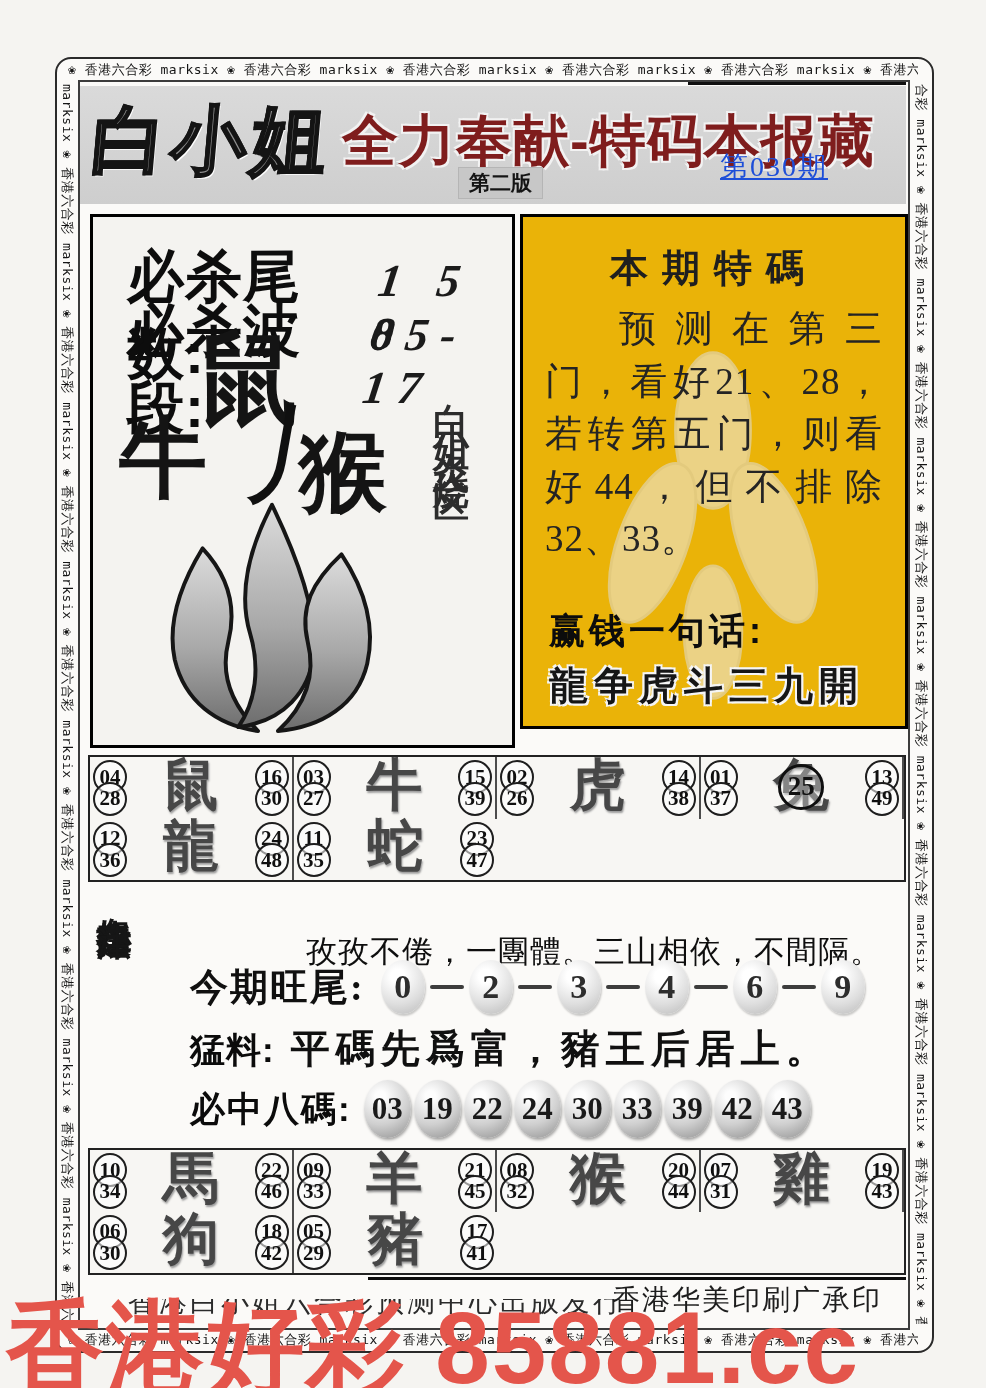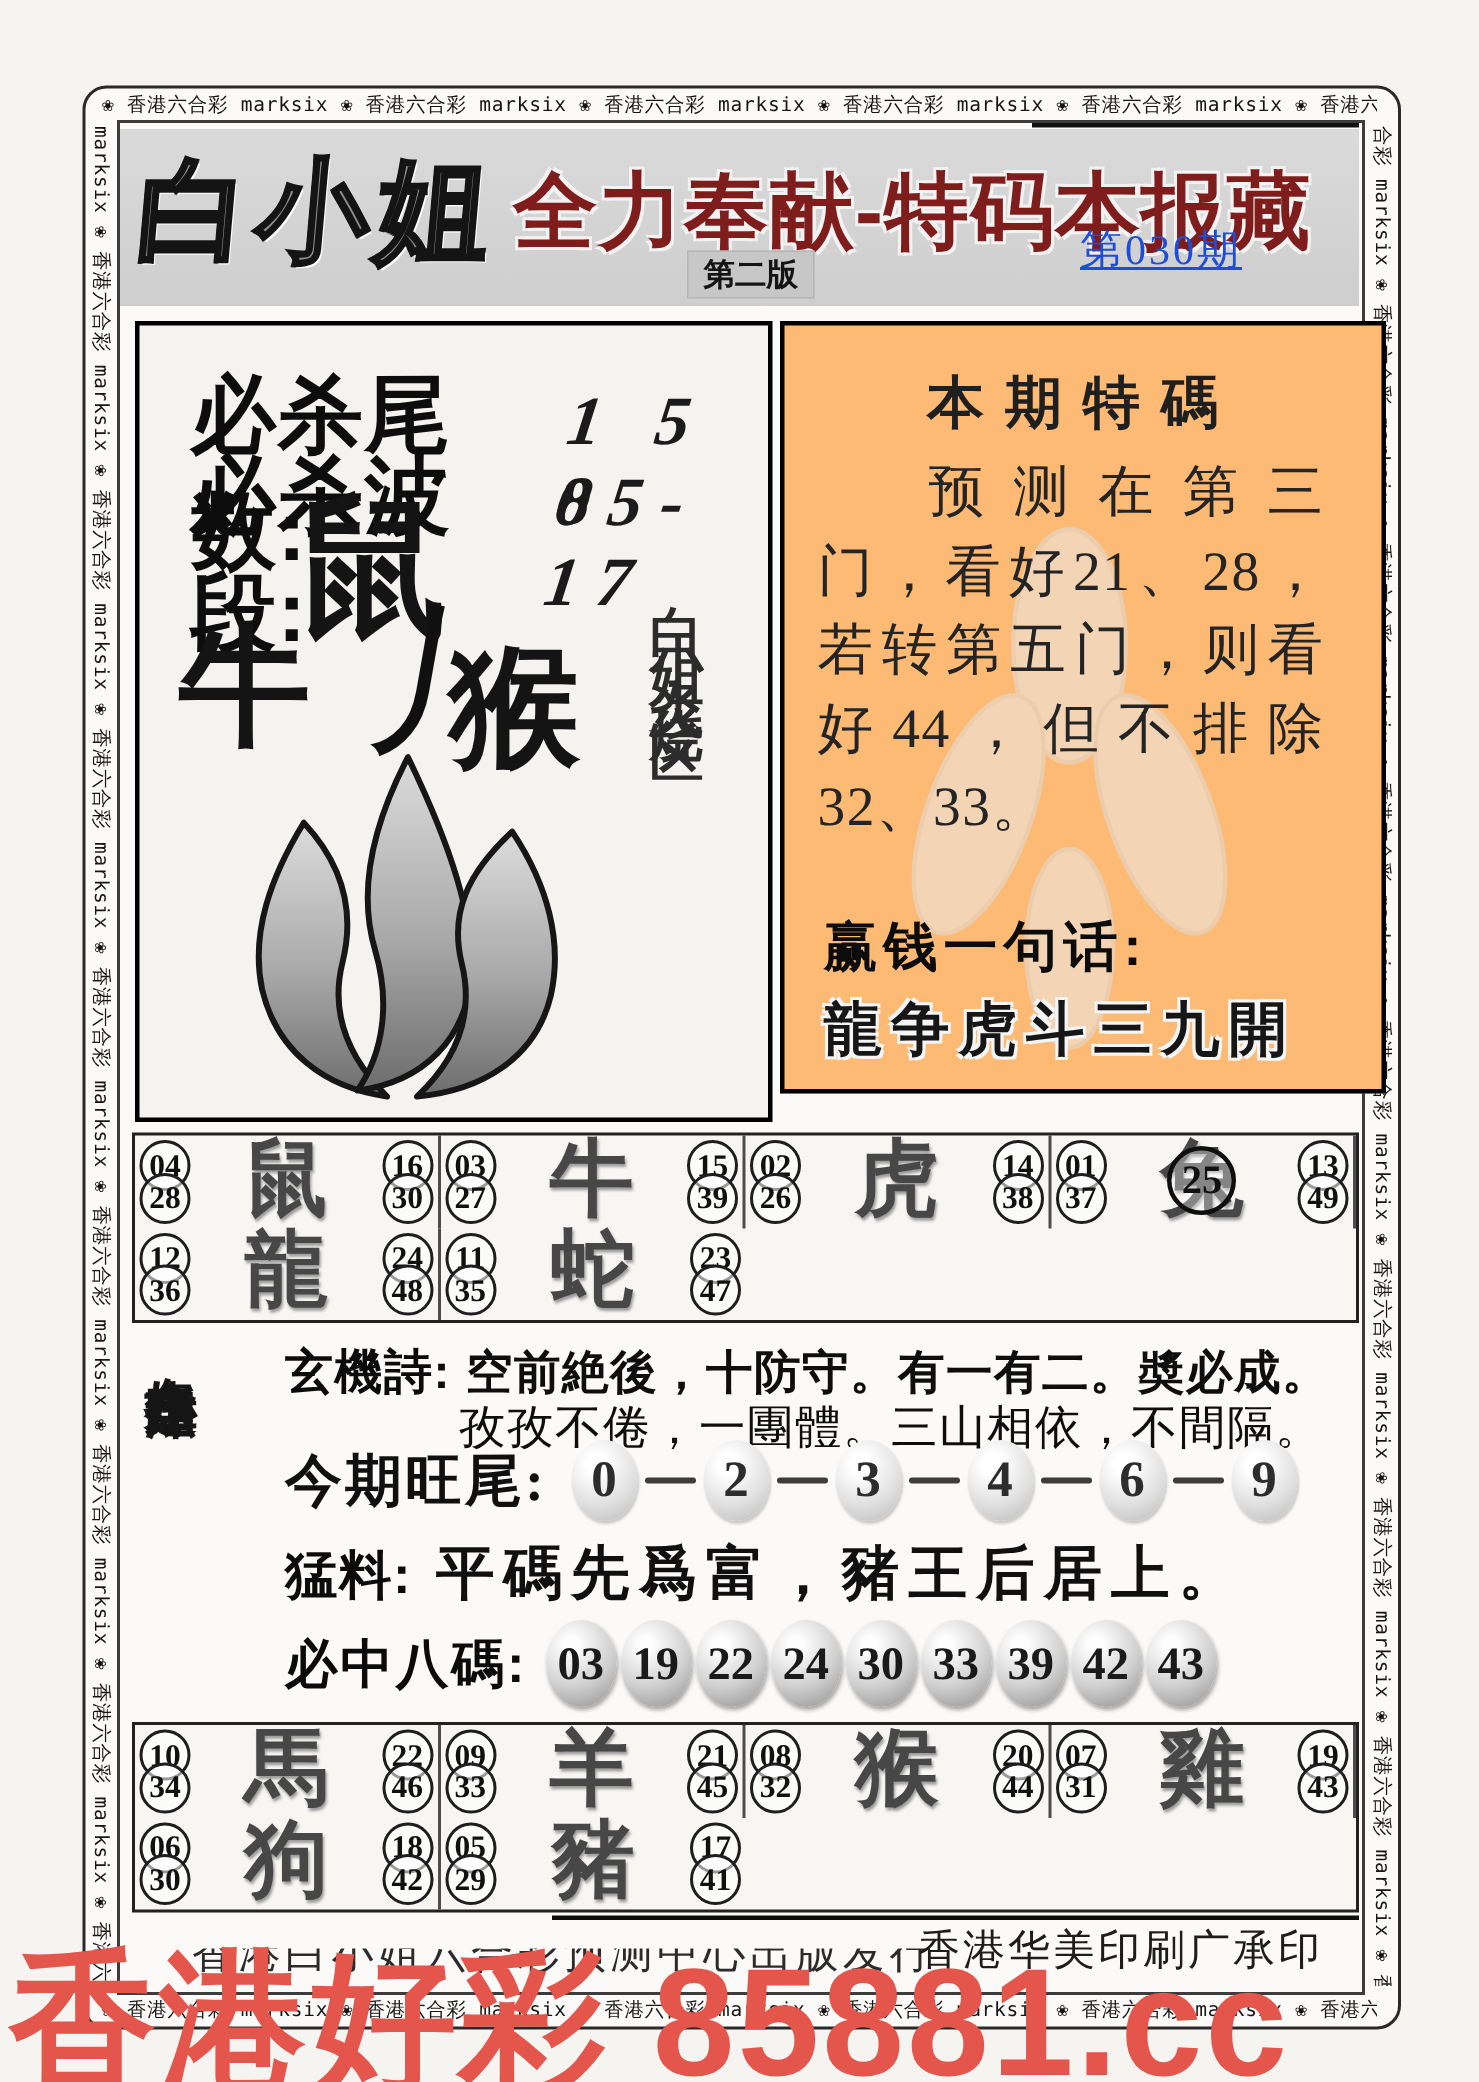--- a/index.html
+++ b/index.html
@@ -38,21 +38,21 @@
   .zchar{position:absolute;font-family:"Liberation Serif",serif;font-weight:700;color:#141414;line-height:1;}
   .z-top{left:104px;top:112px;font-size:102px;}
   .z-left{left:26px;top:198px;font-size:88px;}
   .z-right{left:206px;top:212px;font-size:88px;}
   .z-stroke{left:152px;top:188px;font-size:112px;color:#101010;transform:rotate(10deg);font-weight:400;}
   .flame{position:absolute;left:50px;top:262px;}
   .burn-label{position:absolute;left:340px;top:158px;writing-mode:vertical-rl;text-orientation:upright;
               font:600 36px "Liberation Serif",serif;letter-spacing:17px;color:#2c2c2c;line-height:1;}
   
   .box-special{position:absolute;left:520px;top:214px;width:382px;height:509px;border:3px solid #000;
-               background:#fdba74;overflow:hidden;padding-left:16px;}
+               background:#eab308;overflow:hidden;}
   .flower-bg{position:absolute;left:45px;top:130px;opacity:.55;}
   .sp-title{position:absolute;left:0;top:26px;width:100%;text-align:center;
             font:700 38px "Liberation Serif",serif;letter-spacing:14px;color:#1f1f1f;}
   .sp-body{position:absolute;left:22px;top:86px;width:338px;font:400 37px "Liberation Serif",serif;
            line-height:1.42;color:#242424;text-indent:2em;text-align:justify;letter-spacing:1px;}
   .sp-slogan-label{position:absolute;left:26px;top:390px;font-size:36px;font-weight:900;
                    letter-spacing:4px;color:#0c0c0c;}
   .sp-slogan{position:absolute;left:26px;top:442px;font:800 39px "Liberation Serif",serif;
              letter-spacing:6px;color:#161616;
              text-shadow:-2px -2px 0 #f5f5f5,2px -2px 0 #f5f5f5,-2px 2px 0 #f5f5f5,2px 2px 0 #f5f5f5;}
@@ -213,24 +213,20 @@
       <span class="znum tl">11</span>
       <span class="znum tr">23</span>
       <span class="zanimal">蛇</span>
       <span class="znum bl">35</span>
       <span class="znum br">47</span>
     </div>
   </div>
 
   <div class="side-label">白小姐指点迷津</div>
 
-  <div class="poem-row">
-    <span class="tip-label">玄機詩:</span>
-    <span class="poem-text">空前絶後，十防守。有一有二。奬必成。</span>
-  </div>
   <div class="poem-line2">孜孜不倦，一團體。三山相依，不間隔。</div>
 
   <div class="tail-row">
     <span class="tail-label">今期旺尾:</span>
     <span class="tail-list">
       <span class="tail-num">0</span>
         <span class="dash"></span>
         <span class="tail-num">2</span>
         <span class="dash"></span>
         <span class="tail-num">3</span>

